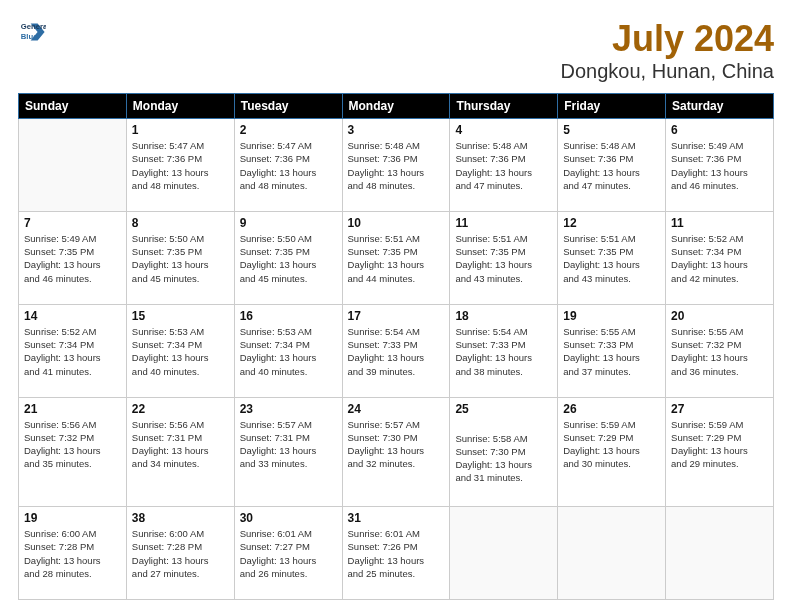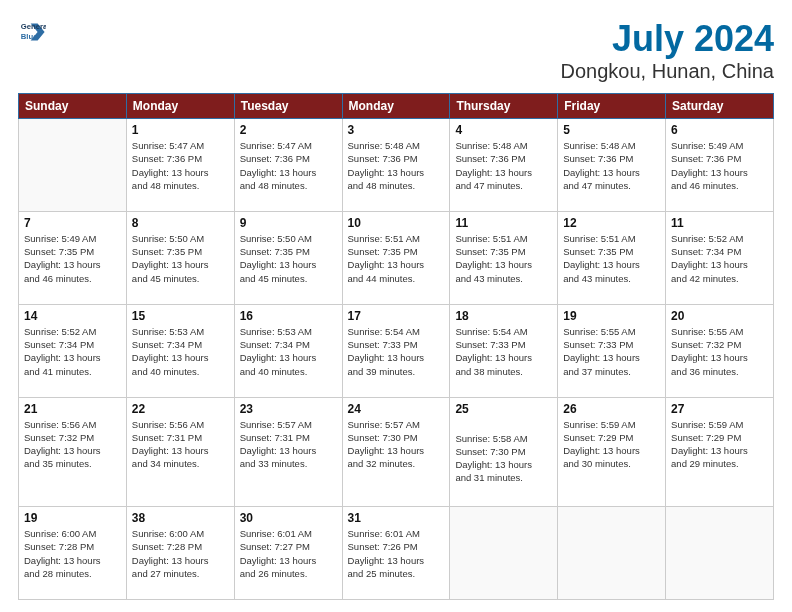--- a/index.html
+++ b/index.html
@@ -31,36 +31,36 @@
       width: 28px;
       height: 28px;
       margin-right: 4px;
     }
     .title-block {
       text-align: right;
     }
     .title-block h1 {
       font-size: 36px;
       font-weight: bold;
-      color: #0369a1;
+      color: #a16207;
     }
     .title-block h2 {
       font-size: 20px;
       font-weight: normal;
       color: #333;
     }
     .calendar {
       flex: 1;
       border: 1px solid #ccc;
       border-collapse: collapse;
       width: 100%;
       table-layout: fixed;
     }
     .calendar th {
-      background: #7f1d1d;
+      background: #000000;
       color: #fff;
       text-align: left;
       padding: 5px 6px;
       font-size: 12px;
       border: 1px solid #2e6da4;
     }
     .calendar td {
       border: 1px solid #ccc;
       vertical-align: top;
       padding: 4px 5px;

